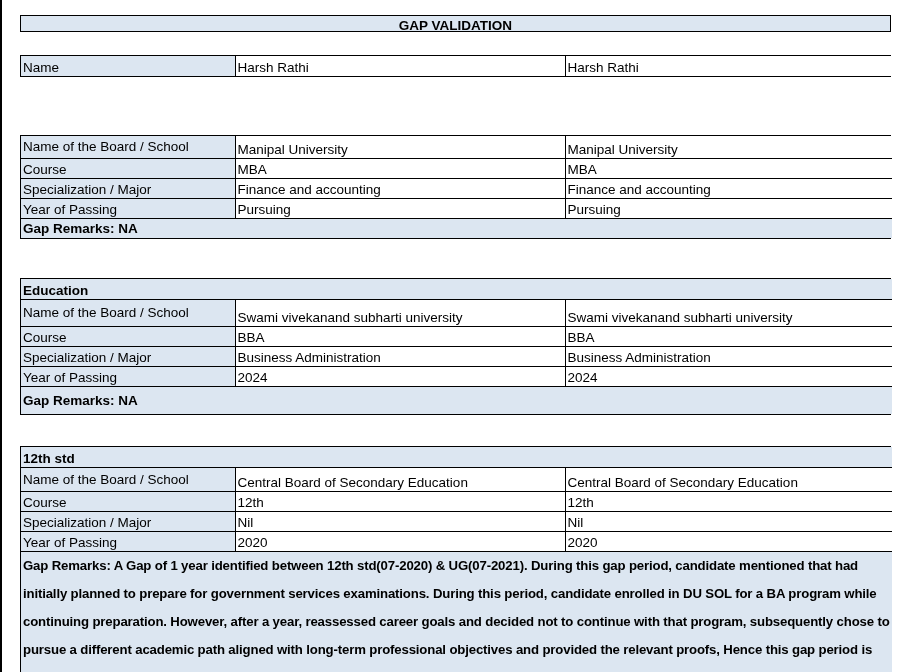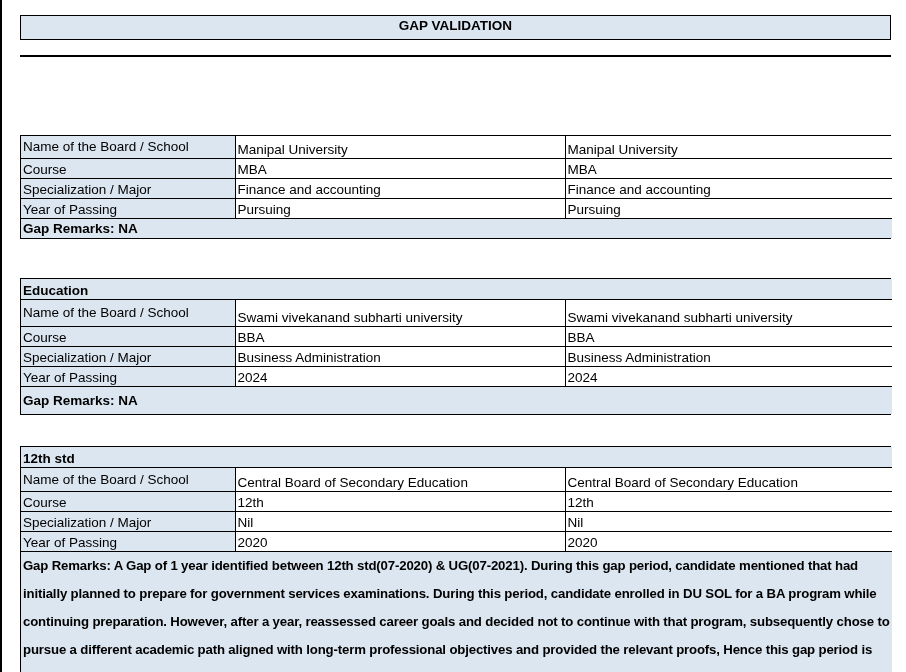--- a/index.html
+++ b/index.html
@@ -25,21 +25,21 @@
     .block {
       position: absolute;
       left: 20px;
       width: 871px;
       border: 1px solid #000;
       box-sizing: border-box;
       background: #dce6f1;
     }
     .title-bar {
       top: 15px;
-      height: 25px;
+      height: 17px;
       text-align: center;
       font-weight: bold;
       line-height: 19px;
       font-size: 13.5px;
     }
     table {
       border-collapse: collapse;
       width: 100%;
       table-layout: fixed;
     }
@@ -84,20 +84,25 @@
 <div class="block title-bar">GAP VALIDATION</div>
 
 <div class="block" style="top:55px;">
   <table class="sec-table">
     <colgroup>
         <col class="c1">
         <col class="c2">
         <col class="c3">
       </colgroup>
     <tbody>
+    <tr class="row-h">
+      <td class="bg-blue">Name</td>
+      <td class="bg-white">Harsh Rathi</td>
+      <td class="bg-white">Harsh Rathi</td>
+    </tr>
   </tbody>
     </table>
 </div>
 
 <div class="block" style="top:135px;">
   <table class="sec-table">
     <colgroup>
         <col class="c1">
         <col class="c2">
         <col class="c3">

